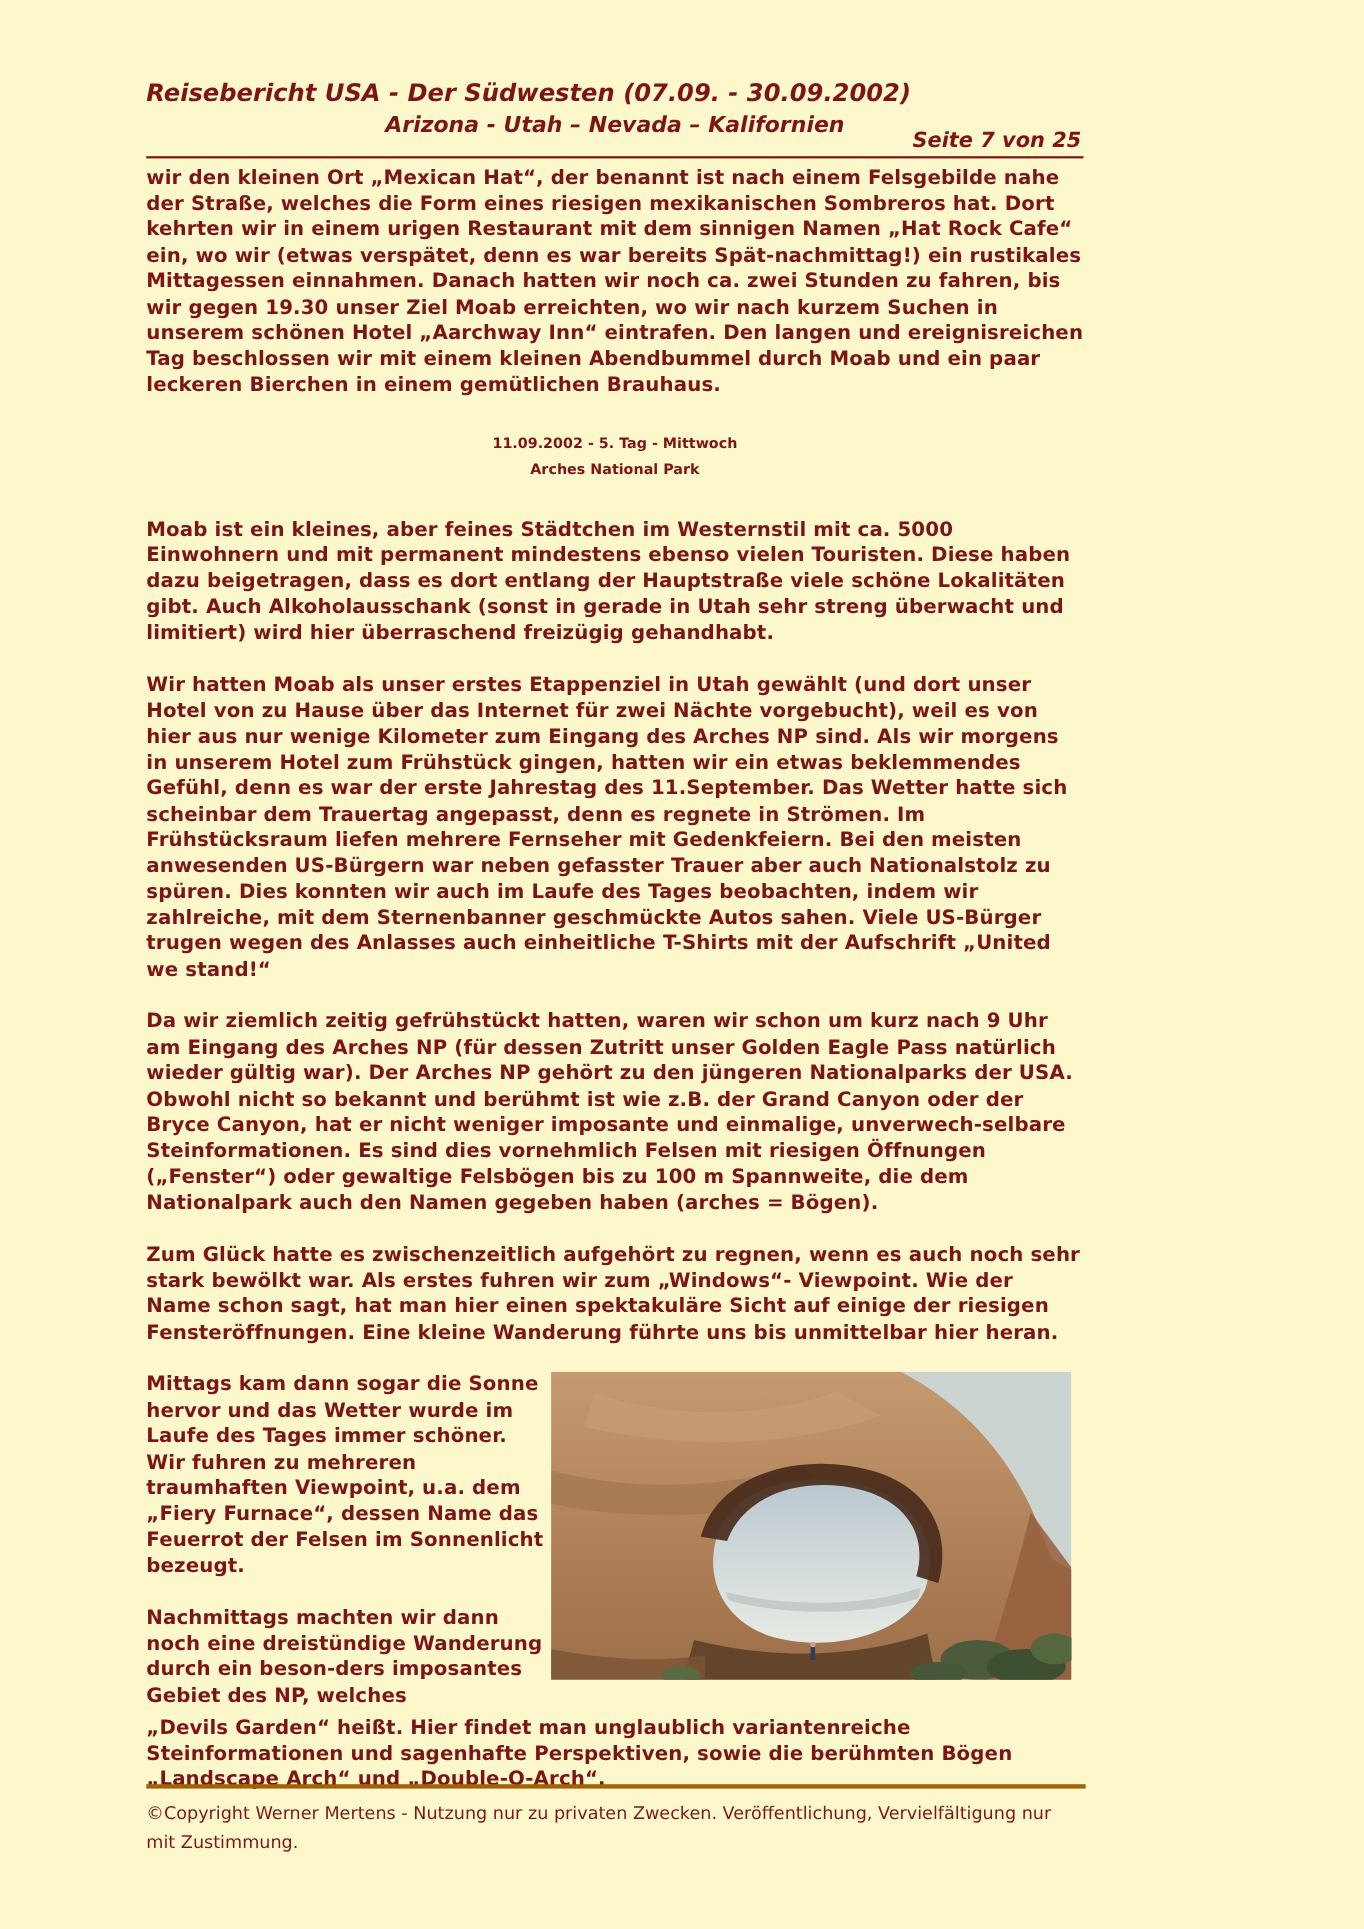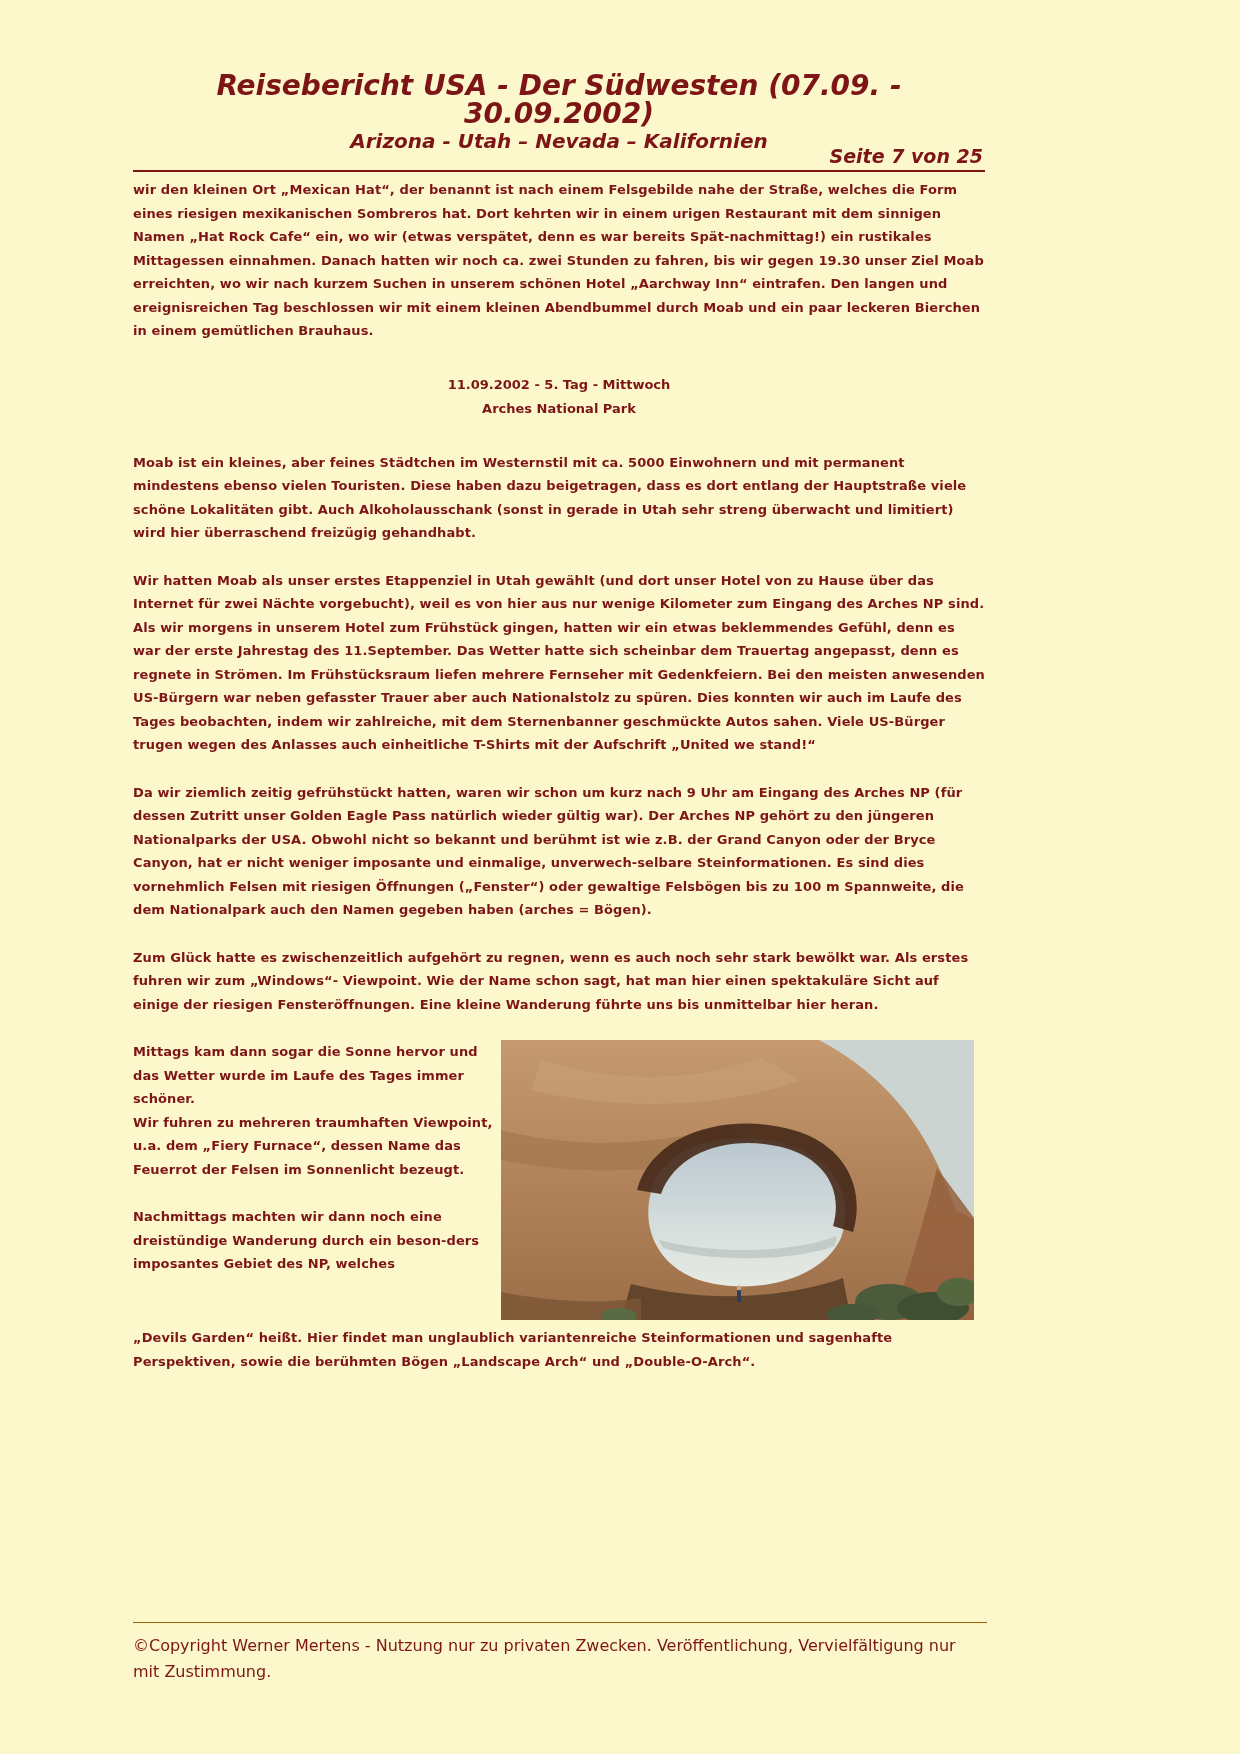--- a/index.html
+++ b/index.html
@@ -13,24 +13,24 @@
     color:#7D1517;
     overflow:hidden;
   }
   .content{
     position:absolute;
     left:133px;top:72px;
     width:852px;
   }
   
   .hdr-title{
-    text-align:center;
+    text-align:left;
     font-style:italic;
     font-weight:bold;
-    font-size:28px;
+    font-size:22px;
     line-height:28px;
   }
   .hdr-subrow{
     position:relative;
     border-bottom:2px solid #7D1517;
     padding-bottom:16px;
     margin-bottom:6px;
     height:26px;
   }
   .hdr-subtitle{
@@ -42,21 +42,21 @@
   }
   .hdr-page{
     position:absolute;
     right:2px;bottom:3px;
     font-style:italic;
     font-weight:bold;
     font-size:19px;
   }
   
   .para{
-    font-size:13px;
+    font-size:18px;
     font-weight:bold;
     line-height:23.5px;
     margin:0 0 24px 0;
     letter-spacing:0.1px;
   }
   .day-heading{
     text-align:center;
     font-size:13px;
     font-weight:bold;
     line-height:24px;
@@ -77,21 +77,21 @@
     width:473px;height:280px;
     flex:0 0 auto;
   }
   .photo-box svg{display:block;width:473px;height:280px;}
   .para-last{margin-top:6px;margin-bottom:0;}
   
   .footer{
     position:absolute;
     left:133px;top:1622px;
     width:854px;
-    border-top:1px solid #a16207;
+    border-top:4px solid #a16207;
     padding-top:10px;
     font-size:16px;
     font-weight:normal;
     line-height:26px;
     color:#7D1517;
   }
 </style>
 </head>
 <body>
 

